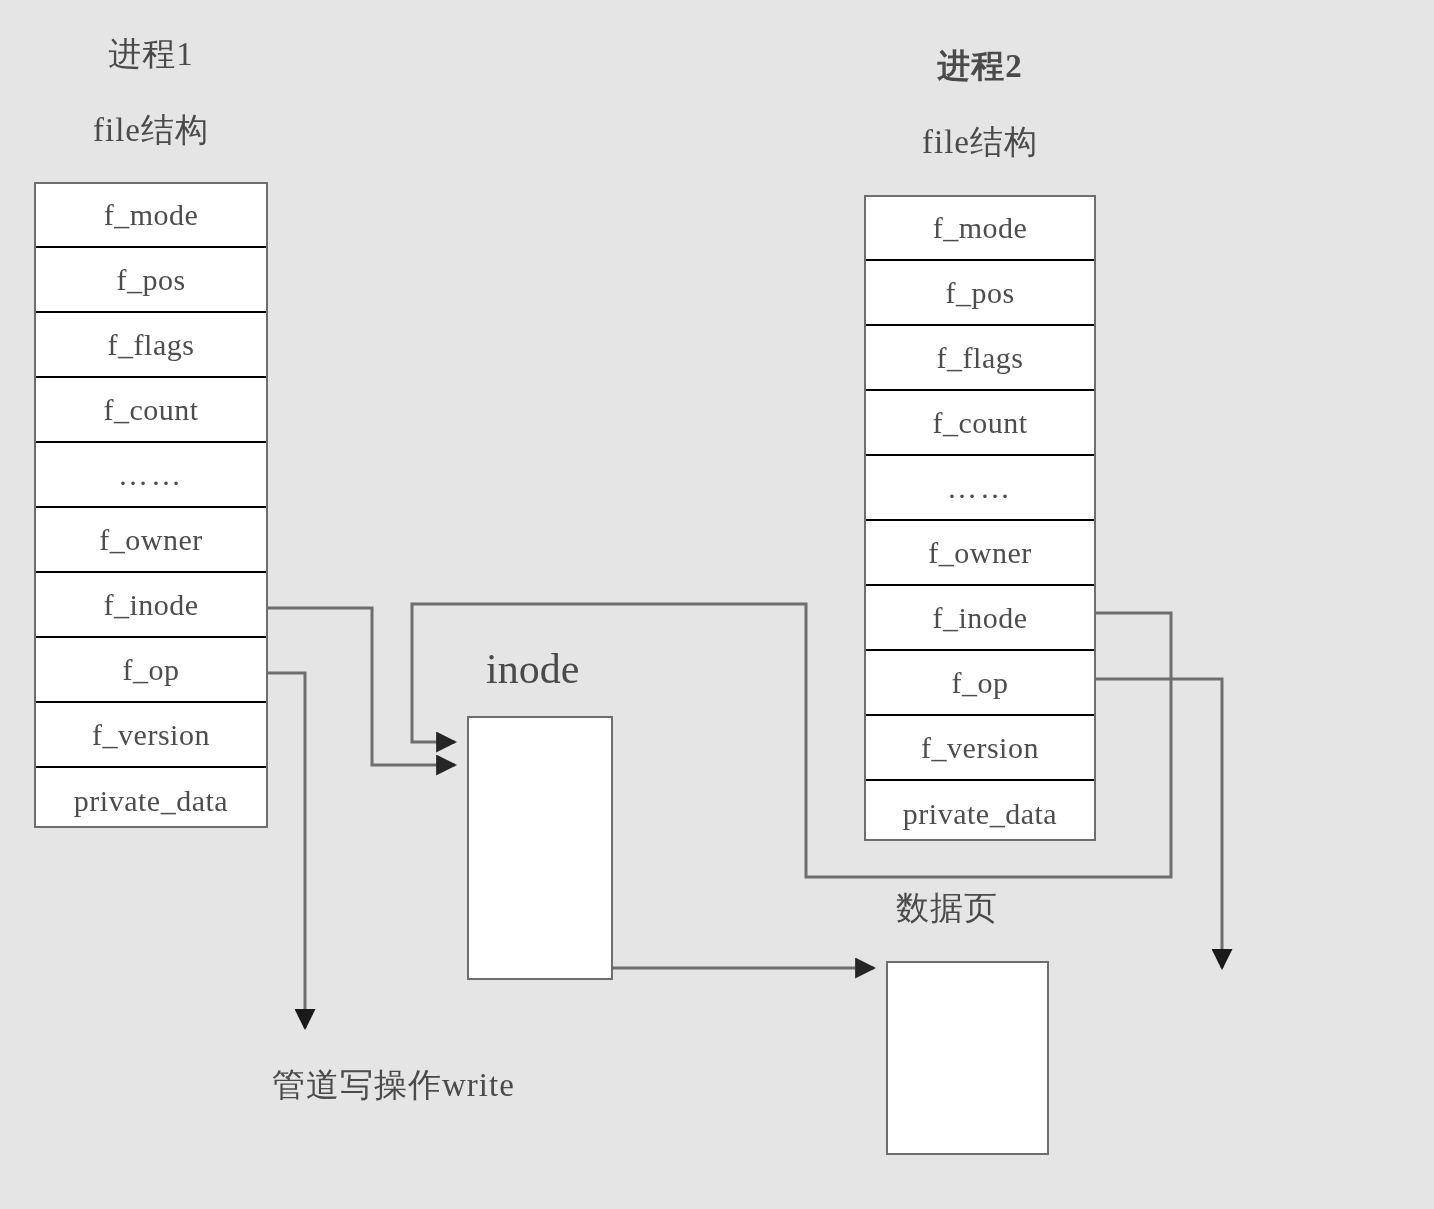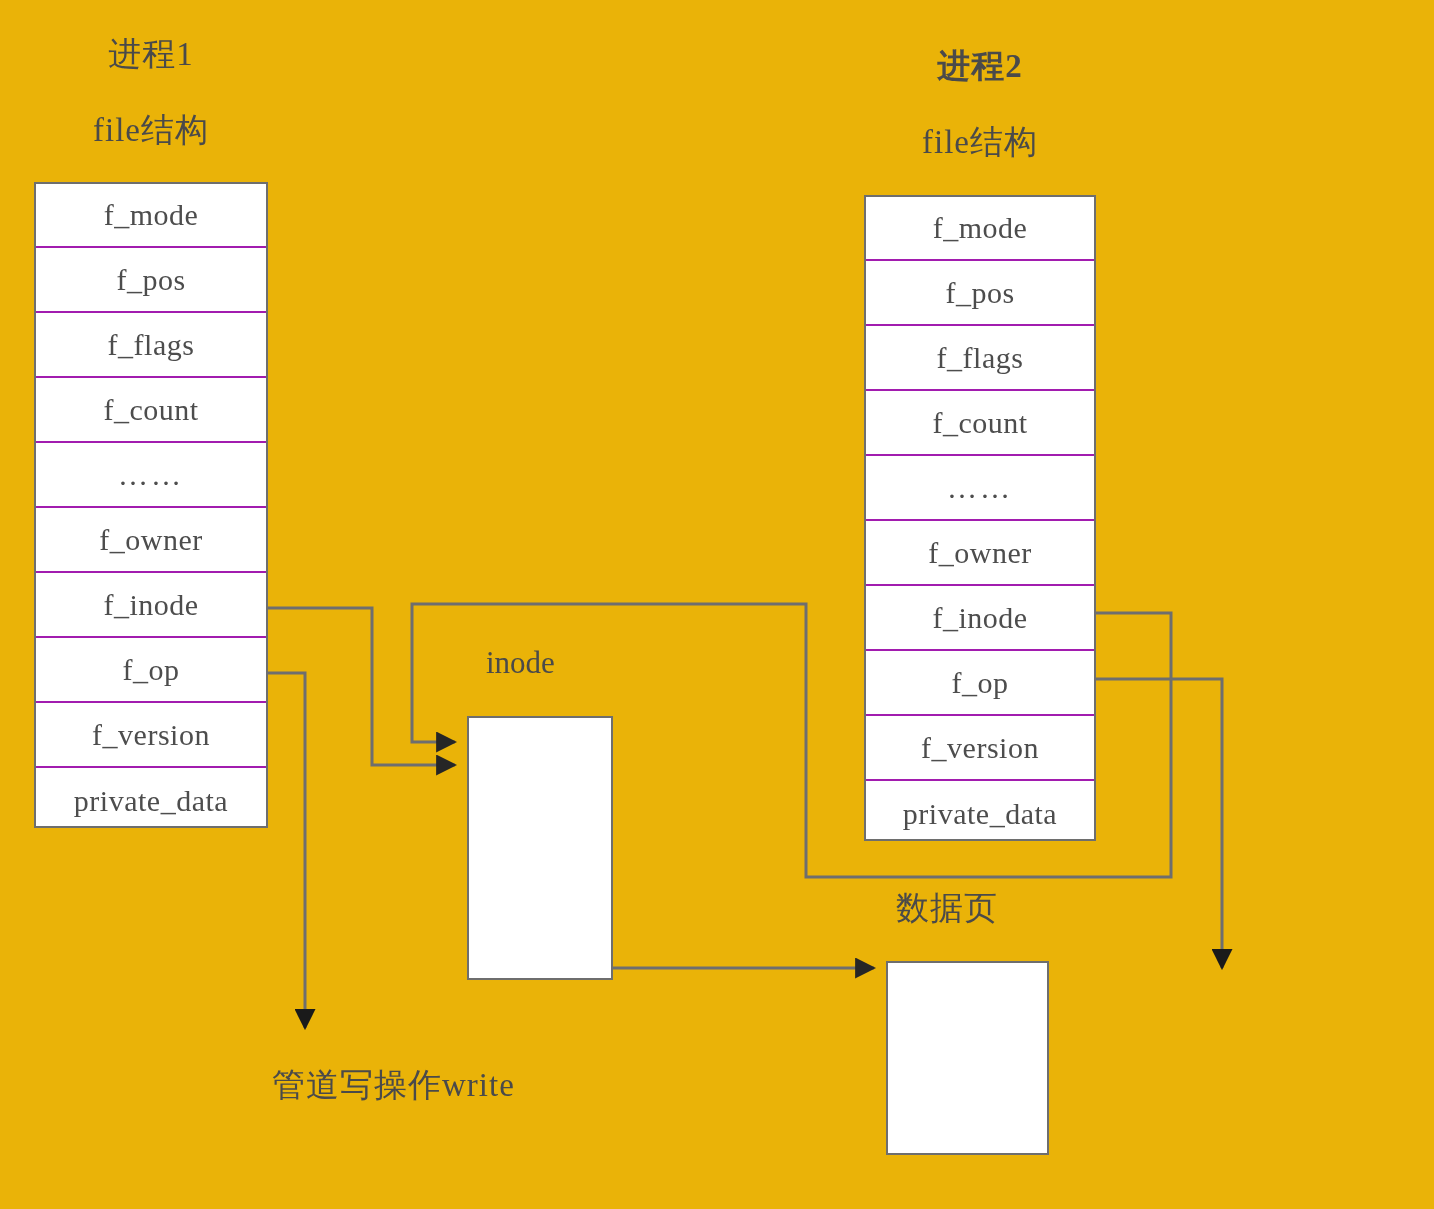--- a/index.html
+++ b/index.html
@@ -4,61 +4,61 @@
 <style>
   html, body {
     margin: 0;
     padding: 0;
     background: #ffffff;
   }
   #page {
     position: relative;
     width: 1434px;
     height: 1209px;
-    background: #eab308;
+    background: #e5e5e5;
     overflow: hidden;
     font-family: "Liberation Serif", "DejaVu Serif", serif;
     color: #3a3a3a;
   }
   .hdr {
     position: absolute;
     text-align: center;
     font-size: 33px;
     color: #4a4a4a;
     white-space: nowrap;
     letter-spacing: 1px;
   }
   .struct {
     position: absolute;
     border: 2px solid #6e6e6e;
     box-sizing: border-box;
     background: #ffffff;
   }
   .struct .row {
     box-sizing: border-box;
-    border-bottom: 2px solid #a21caf;
+    border-bottom: 2px solid #000000;
     display: flex;
     align-items: center;
     justify-content: center;
     font-size: 30px;
     color: #4d4d4d;
     letter-spacing: 0.5px;
   }
   .struct .row:last-child { border-bottom: none; text-align: center; }
   .struct .row.dots { font-size: 30px; letter-spacing: 3px; }
 
   .plainbox {
     position: absolute;
     border: 2px solid #6e6e6e;
     box-sizing: border-box;
     background: #ffffff;
   }
   .caption {
     position: absolute;
-    font-size: 31px;
+    font-size: 42px;
     color: #4a4a4a;
     white-space: nowrap;
   }
   .caption.cjk { font-size: 33px; letter-spacing: 1px; text-align: right; }
   svg.wires {
     position: absolute;
     left: 0; top: 0;
     width: 1434px;
     height: 1209px;
     pointer-events: none;

